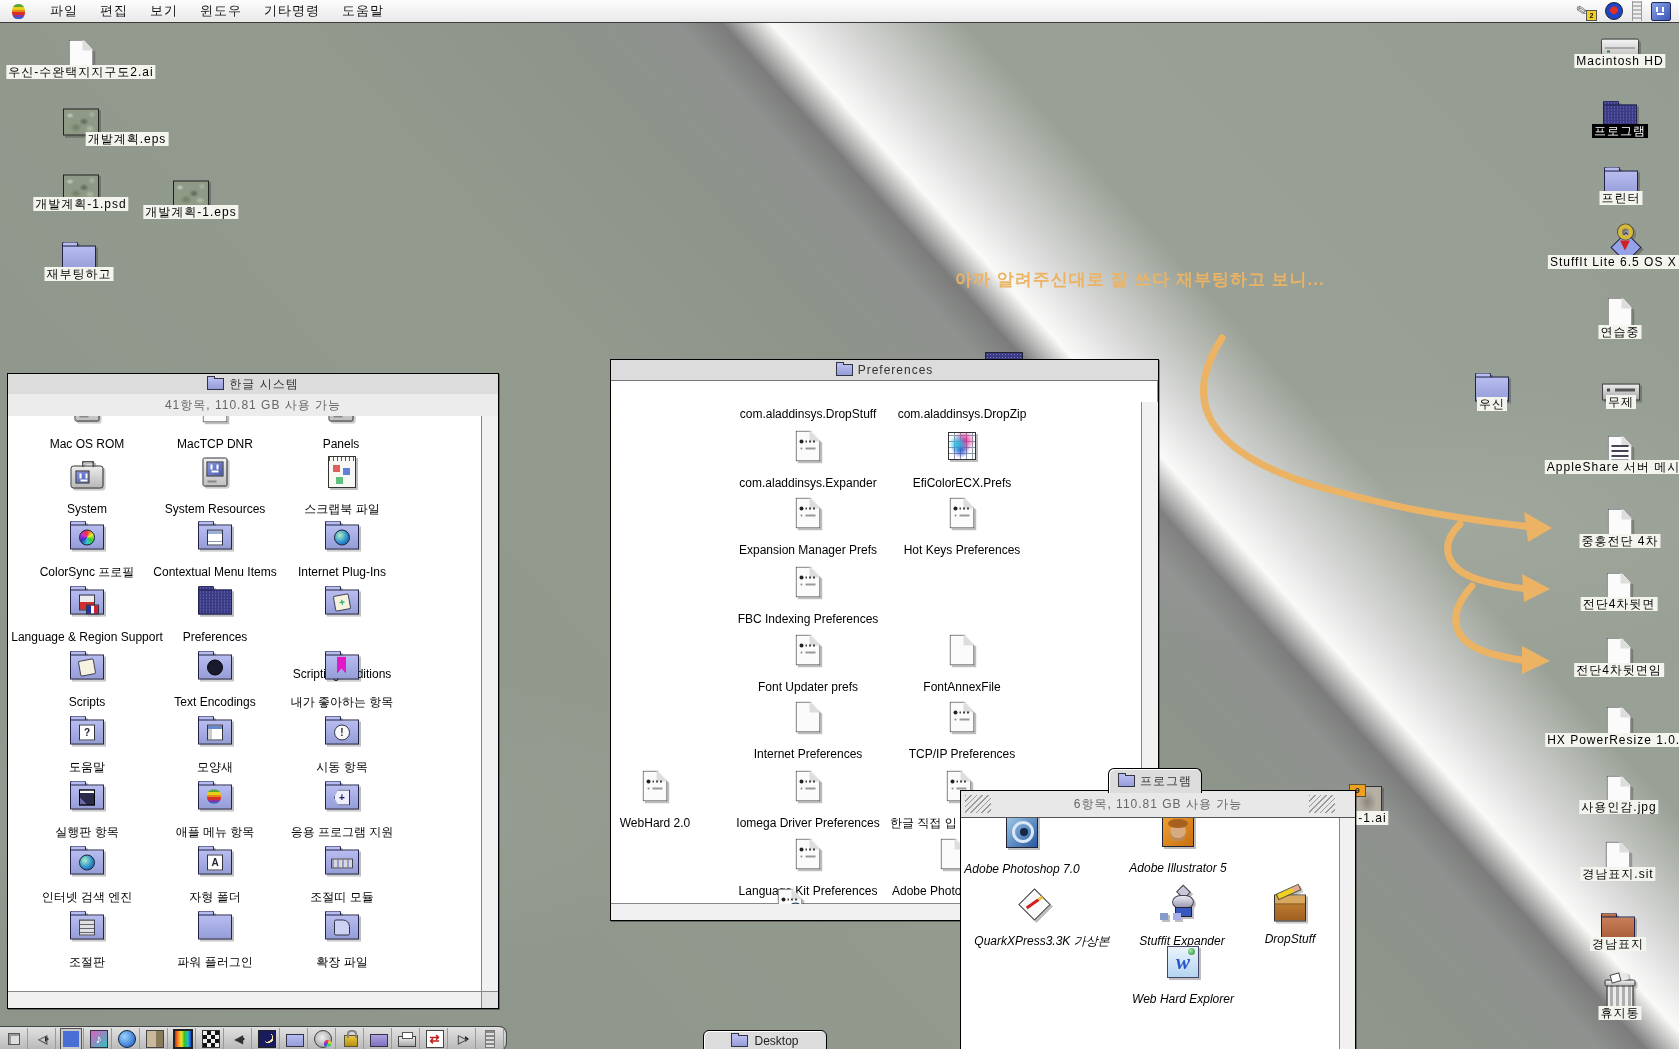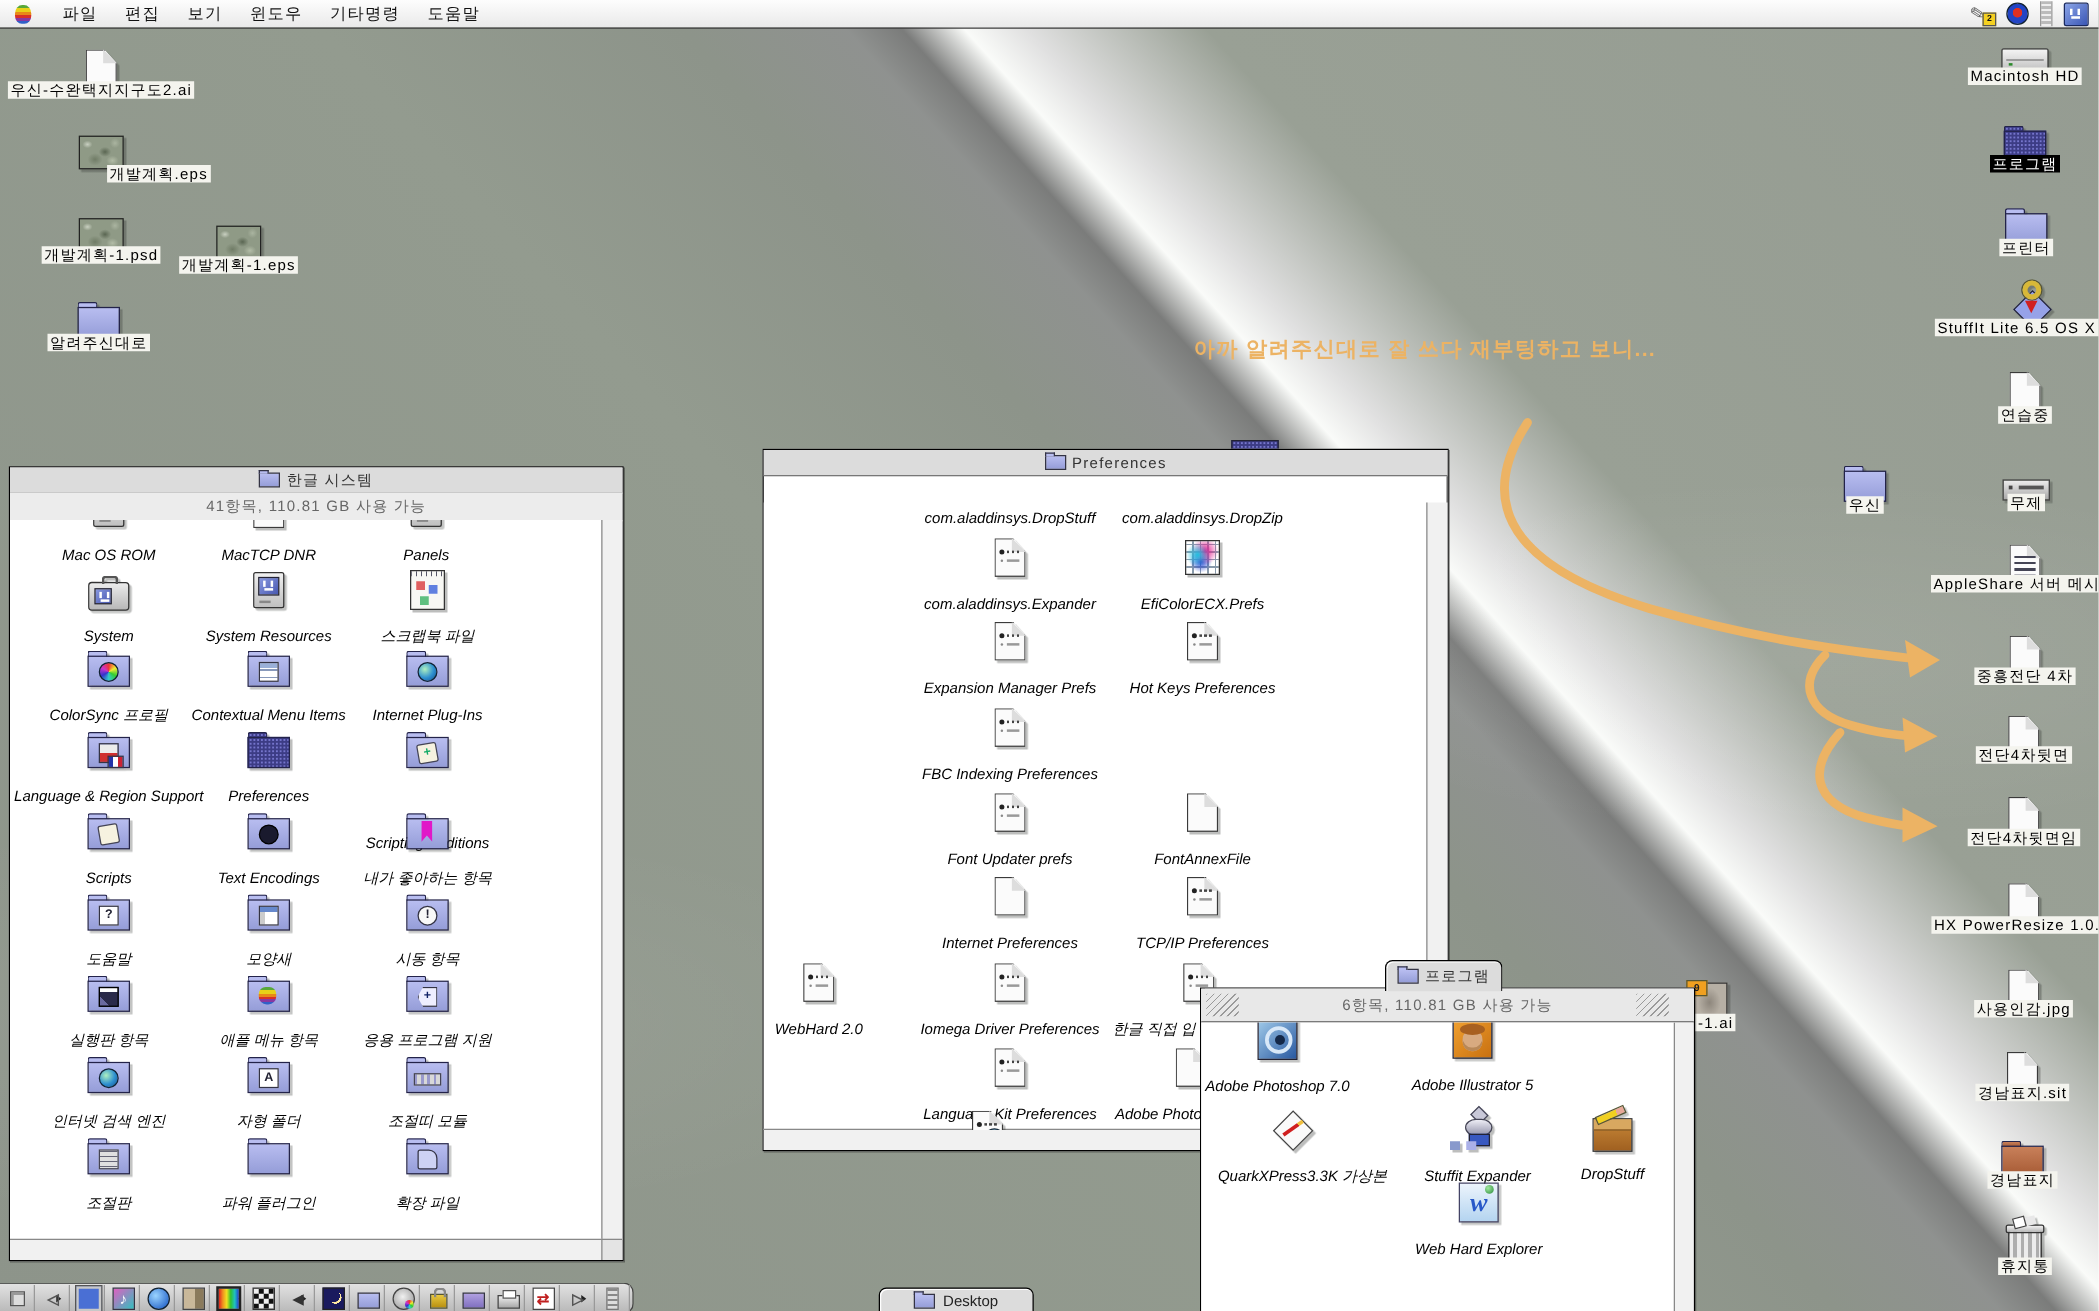--- a/index.html
+++ b/index.html
@@ -22,21 +22,21 @@
   .mb-pencil .chip{position:absolute;right:-1px;bottom:-1px;width:9px;height:9px;background:#f4d020;border:1px solid #555;font:bold 7px/9px "Liberation Sans",sans-serif;text-align:center;color:#111;}
   .mb-app{width:16px;height:16px;border-radius:50%;border:1px solid #123;background:radial-gradient(circle at 50% 45%,#e03020 0 30%,#2244c4 34%);}
   .mb-divider{width:8px;height:20px;background:repeating-linear-gradient(180deg,#bbb 0 2px,#eee 2px 4px);border-left:1px solid #999;border-right:1px solid #999;}
   .mb-finder{position:relative;width:18px;height:17px;background:linear-gradient(135deg,#8aa4e8,#3a56b4);border:1px solid #1a2a60;border-radius:2px;}
   .mb-finder::before{content:"";position:absolute;left:4px;top:4px;width:2px;height:5px;background:#fff;box-shadow:6px 0 0 #fff;}
   .mb-finder::after{content:"";position:absolute;left:5px;top:10px;width:7px;height:2px;background:#fff;}
   
   .icon{position:absolute;transform:translate(-50%,-50%);z-index:2;filter:drop-shadow(2px 2px 0 rgba(35,40,35,.30));}
   .dlabel{position:absolute;transform:translateX(-50%);z-index:2;background:#f4f4ee;color:#000;font-size:12px;line-height:14px;padding:0 2px;white-space:nowrap;letter-spacing:1px;}
   .dlabel.sel{background:#000;color:#fff;}
-  .ilabel{position:absolute;transform:translateX(-50%);color:#000;font-size:12px;line-height:14px;white-space:nowrap;text-align:center;font-style:italic;}
+  .ilabel{position:absolute;transform:translateX(-50%);color:#000;font-size:12px;line-height:14px;white-space:nowrap;text-align:center;}
   .ilabel.lx{transform:none;}
   .italic .ilabel{font-style:italic;}
   
   .i-doc,.i-prefsdoc,.i-doclines,.i-docface,.i-prefsglobe{width:25px;height:31px;}
   .page{position:absolute;inset:0;background:#fbfbfb;border:1px solid #3a3a3a;clip-path:polygon(0 0,15px 0,100% 11px,100% 100%,0 100%);}
   .fold{position:absolute;left:14px;top:0;width:0;height:0;border-right:11px solid transparent;border-bottom:11px solid #ddd;}
   .pl{position:absolute;left:4px;top:9px;width:4px;height:4px;border-radius:50%;background:#222;box-shadow:0 7px 0 -1px #888;}
   .pd{position:absolute;left:10px;top:10px;width:10px;height:2px;background:repeating-linear-gradient(90deg,#444 0 2px,transparent 2px 4px);box-shadow:0 7px 0 #999;}
   .tl{position:absolute;left:4px;top:9px;right:4px;height:15px;background:repeating-linear-gradient(180deg,#445 0 2px,transparent 2px 5px);}
   
@@ -213,21 +213,21 @@
       <div class="icon i-thumb" style="left: 81px; top: 122px;"></div>
       <div class="dlabel" style="left: 81px; top: 132px; margin-left: 46px;">개발계획.eps</div>
       <div class="icon i-thumb" style="left: 81px; top: 188px;"></div>
       <div class="dlabel" style="left: 81px; top: 197px;">개발계획-1.psd</div>
       <div class="icon i-thumb" style="left: 191px; top: 194px;"></div>
       <div class="dlabel" style="left: 191px; top: 205px;">개발계획-1.eps</div>
       <div class="icon i-folder" style="left: 79px; top: 256px;">
         <div class="ftab"></div>
         <div class="fbody"></div>
       </div>
-      <div class="dlabel" style="left: 79px; top: 267px;">알려주신대로</div>
+      <div class="dlabel" style="left: 79px; top: 267px;">재부팅하고</div>
       <div class="icon i-hd" style="left: 1620px; top: 50px;"></div>
       <div class="dlabel" style="left: 1620px; top: 54px;">Macintosh HD</div>
       <div class="icon i-folder-dark" style="left: 1620px; top: 115px;">
         <div class="ftab"></div>
         <div class="fbody"></div>
       </div>
       <div class="dlabel sel" style="left: 1620px; top: 124px;">프로그램</div>
       <div class="icon i-folder" style="left: 1621px; top: 181px;">
         <div class="ftab"></div>
         <div class="fbody"></div>

